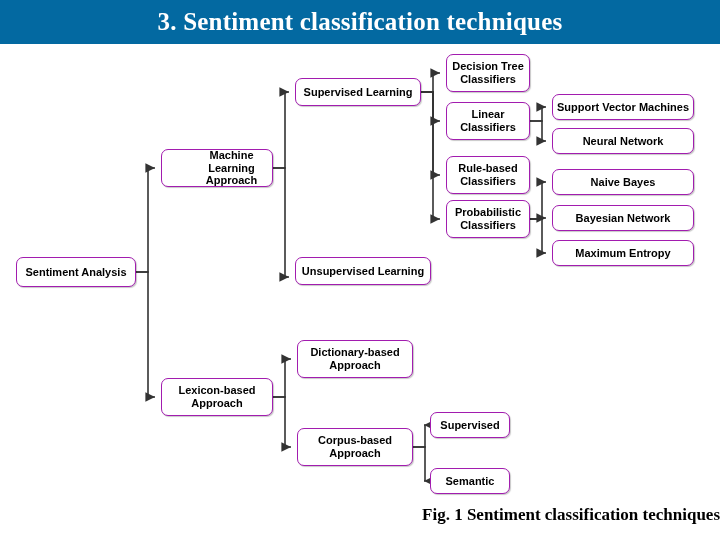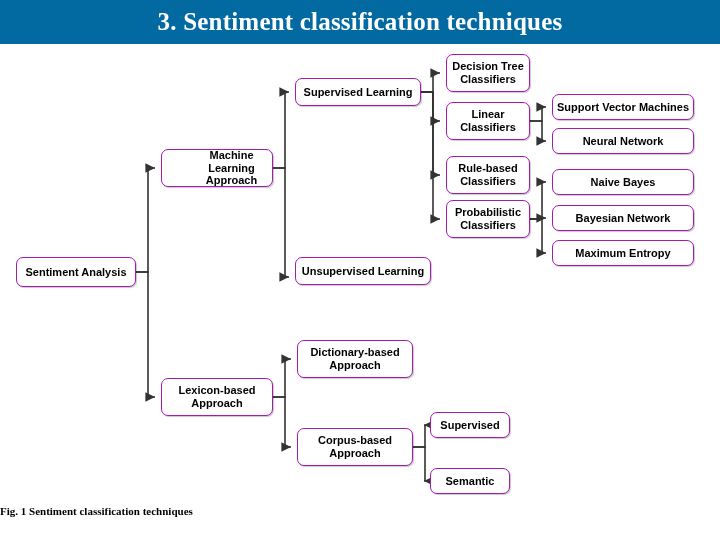--- a/index.html
+++ b/index.html
@@ -59,23 +59,23 @@
   }
   .node span {
     display: block;
     width: 100%;
   }
   #caption {
     position: absolute;
     left: 0;
     top: 505px;
     width: 720px;
-    text-align: left;
+    text-align: right;
     font-family: "Liberation Serif", serif;
-    font-size: 11px;
+    font-size: 17px;
     font-weight: bold;
     color: #000000;
   }
   svg.connectors {
     position: absolute;
     left: 0;
     top: 0;
     width: 720px;
     height: 455px;
     pointer-events: none;

